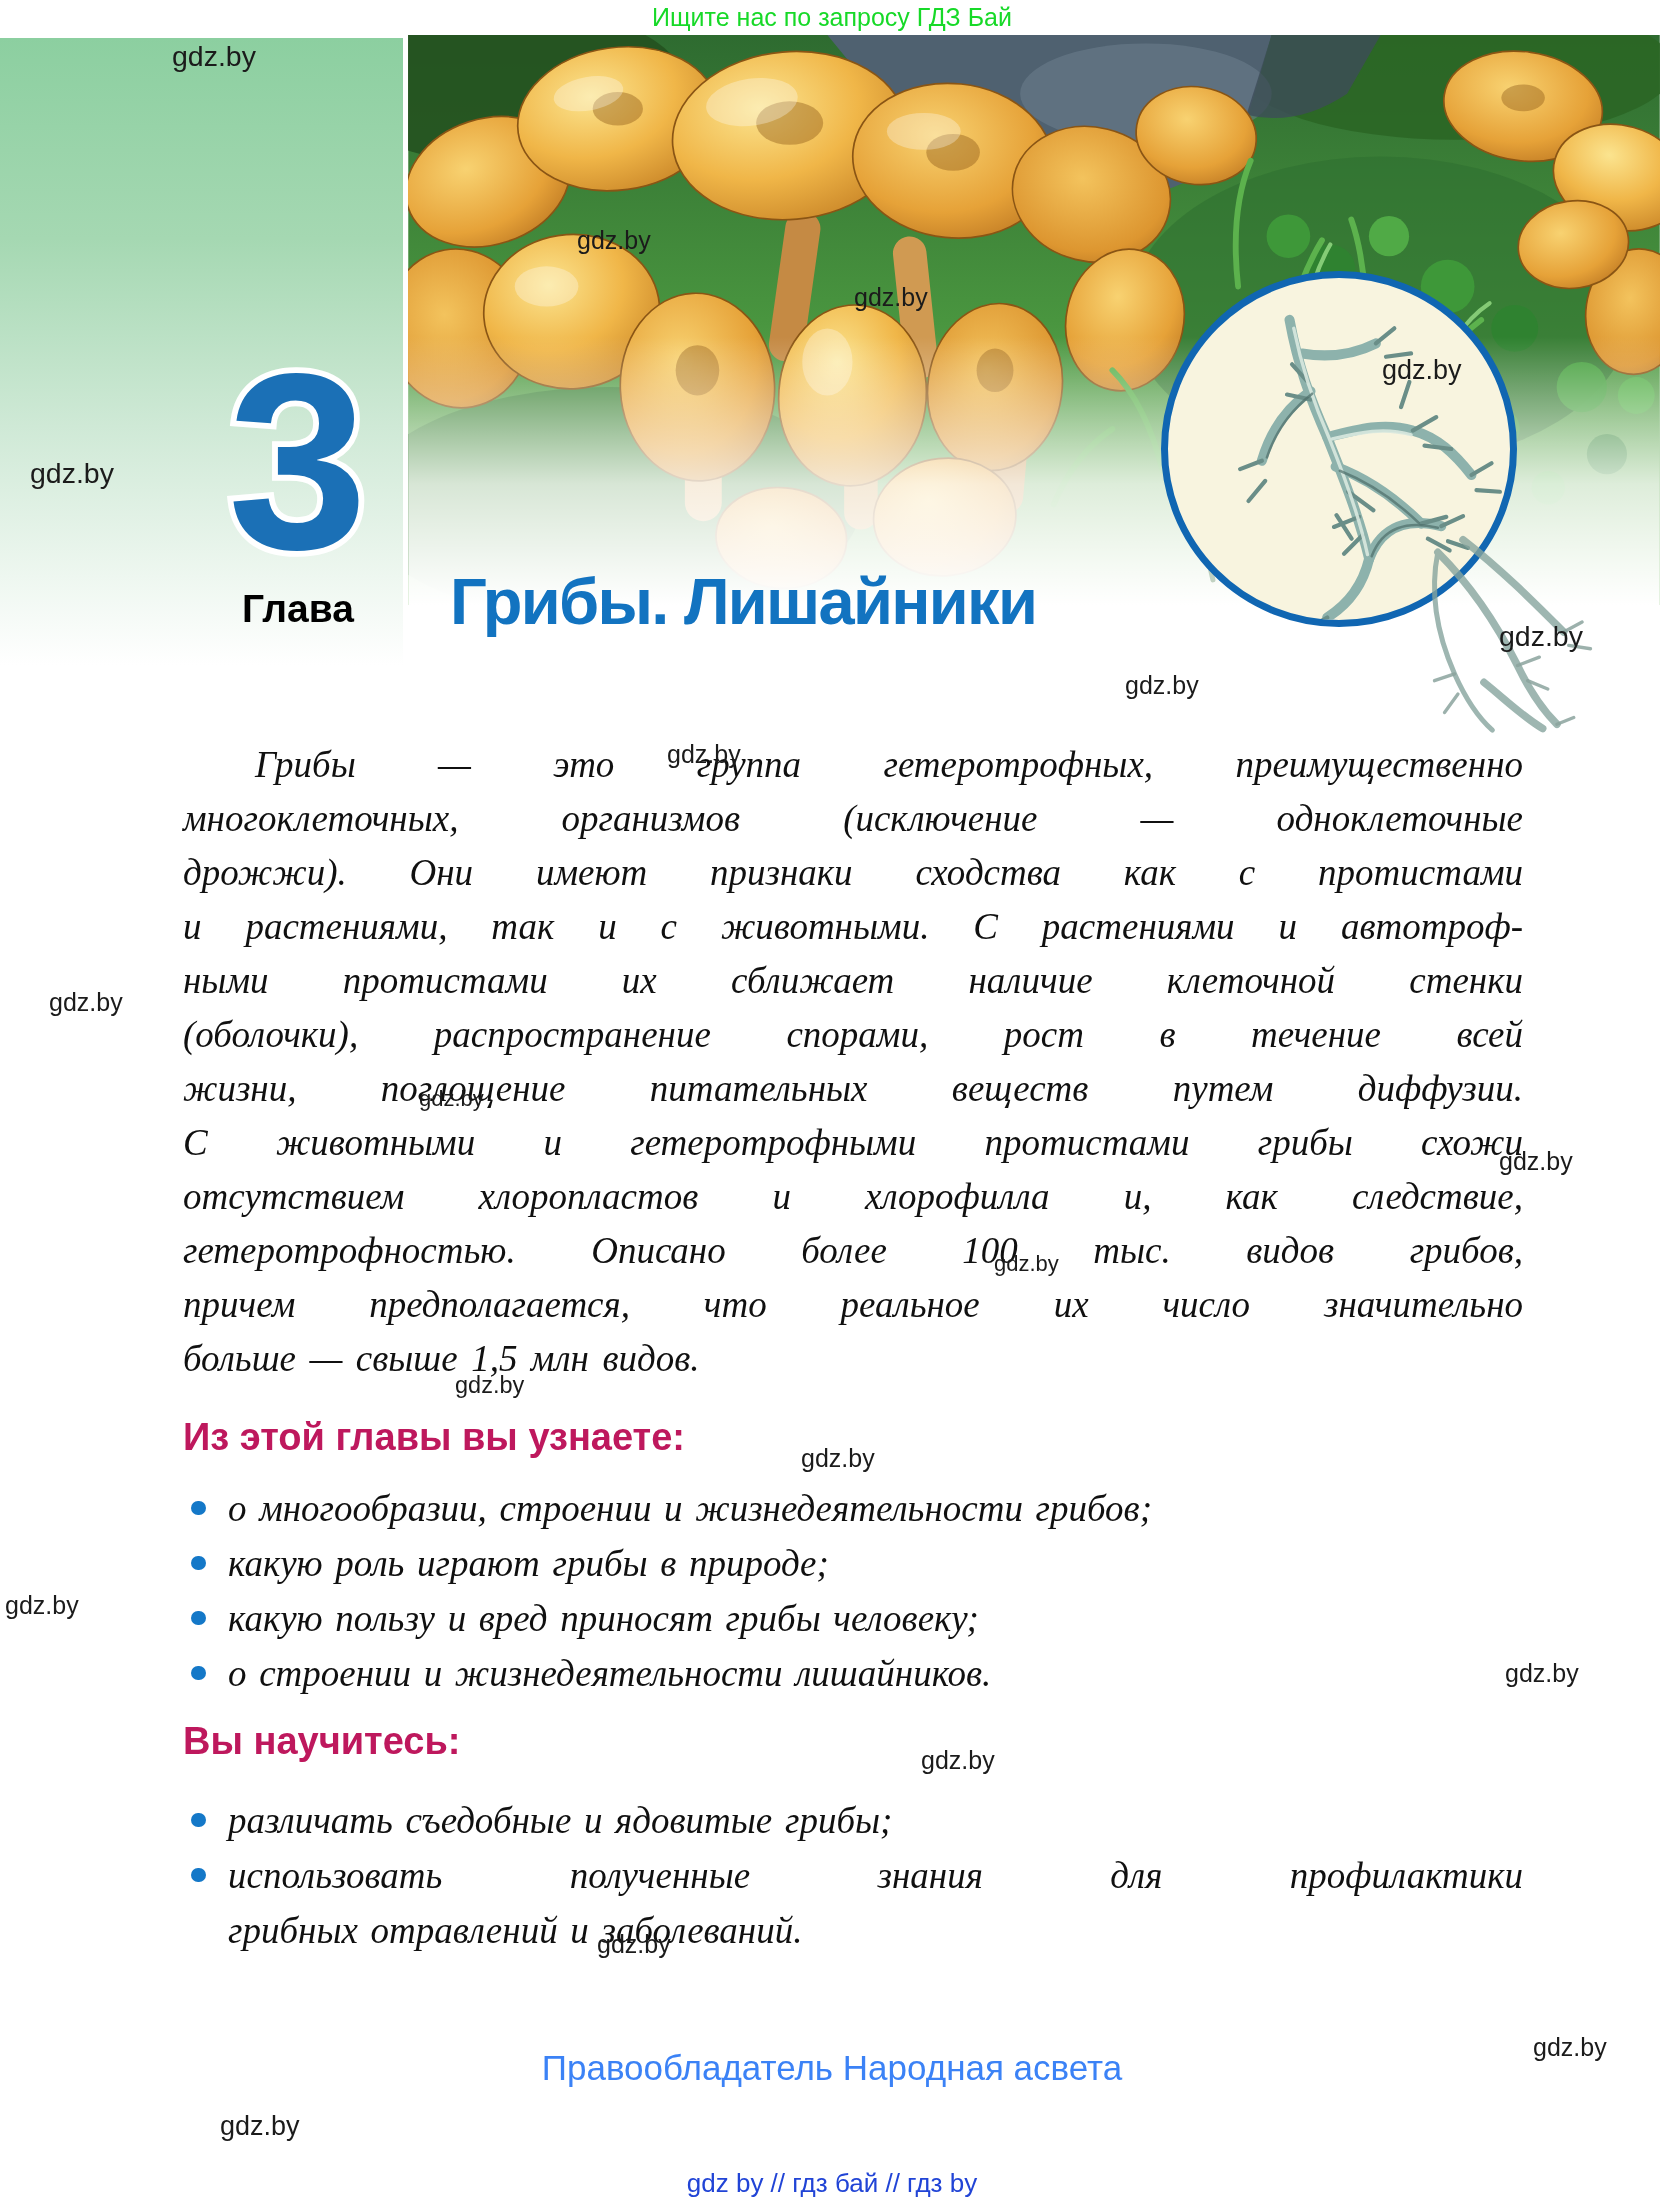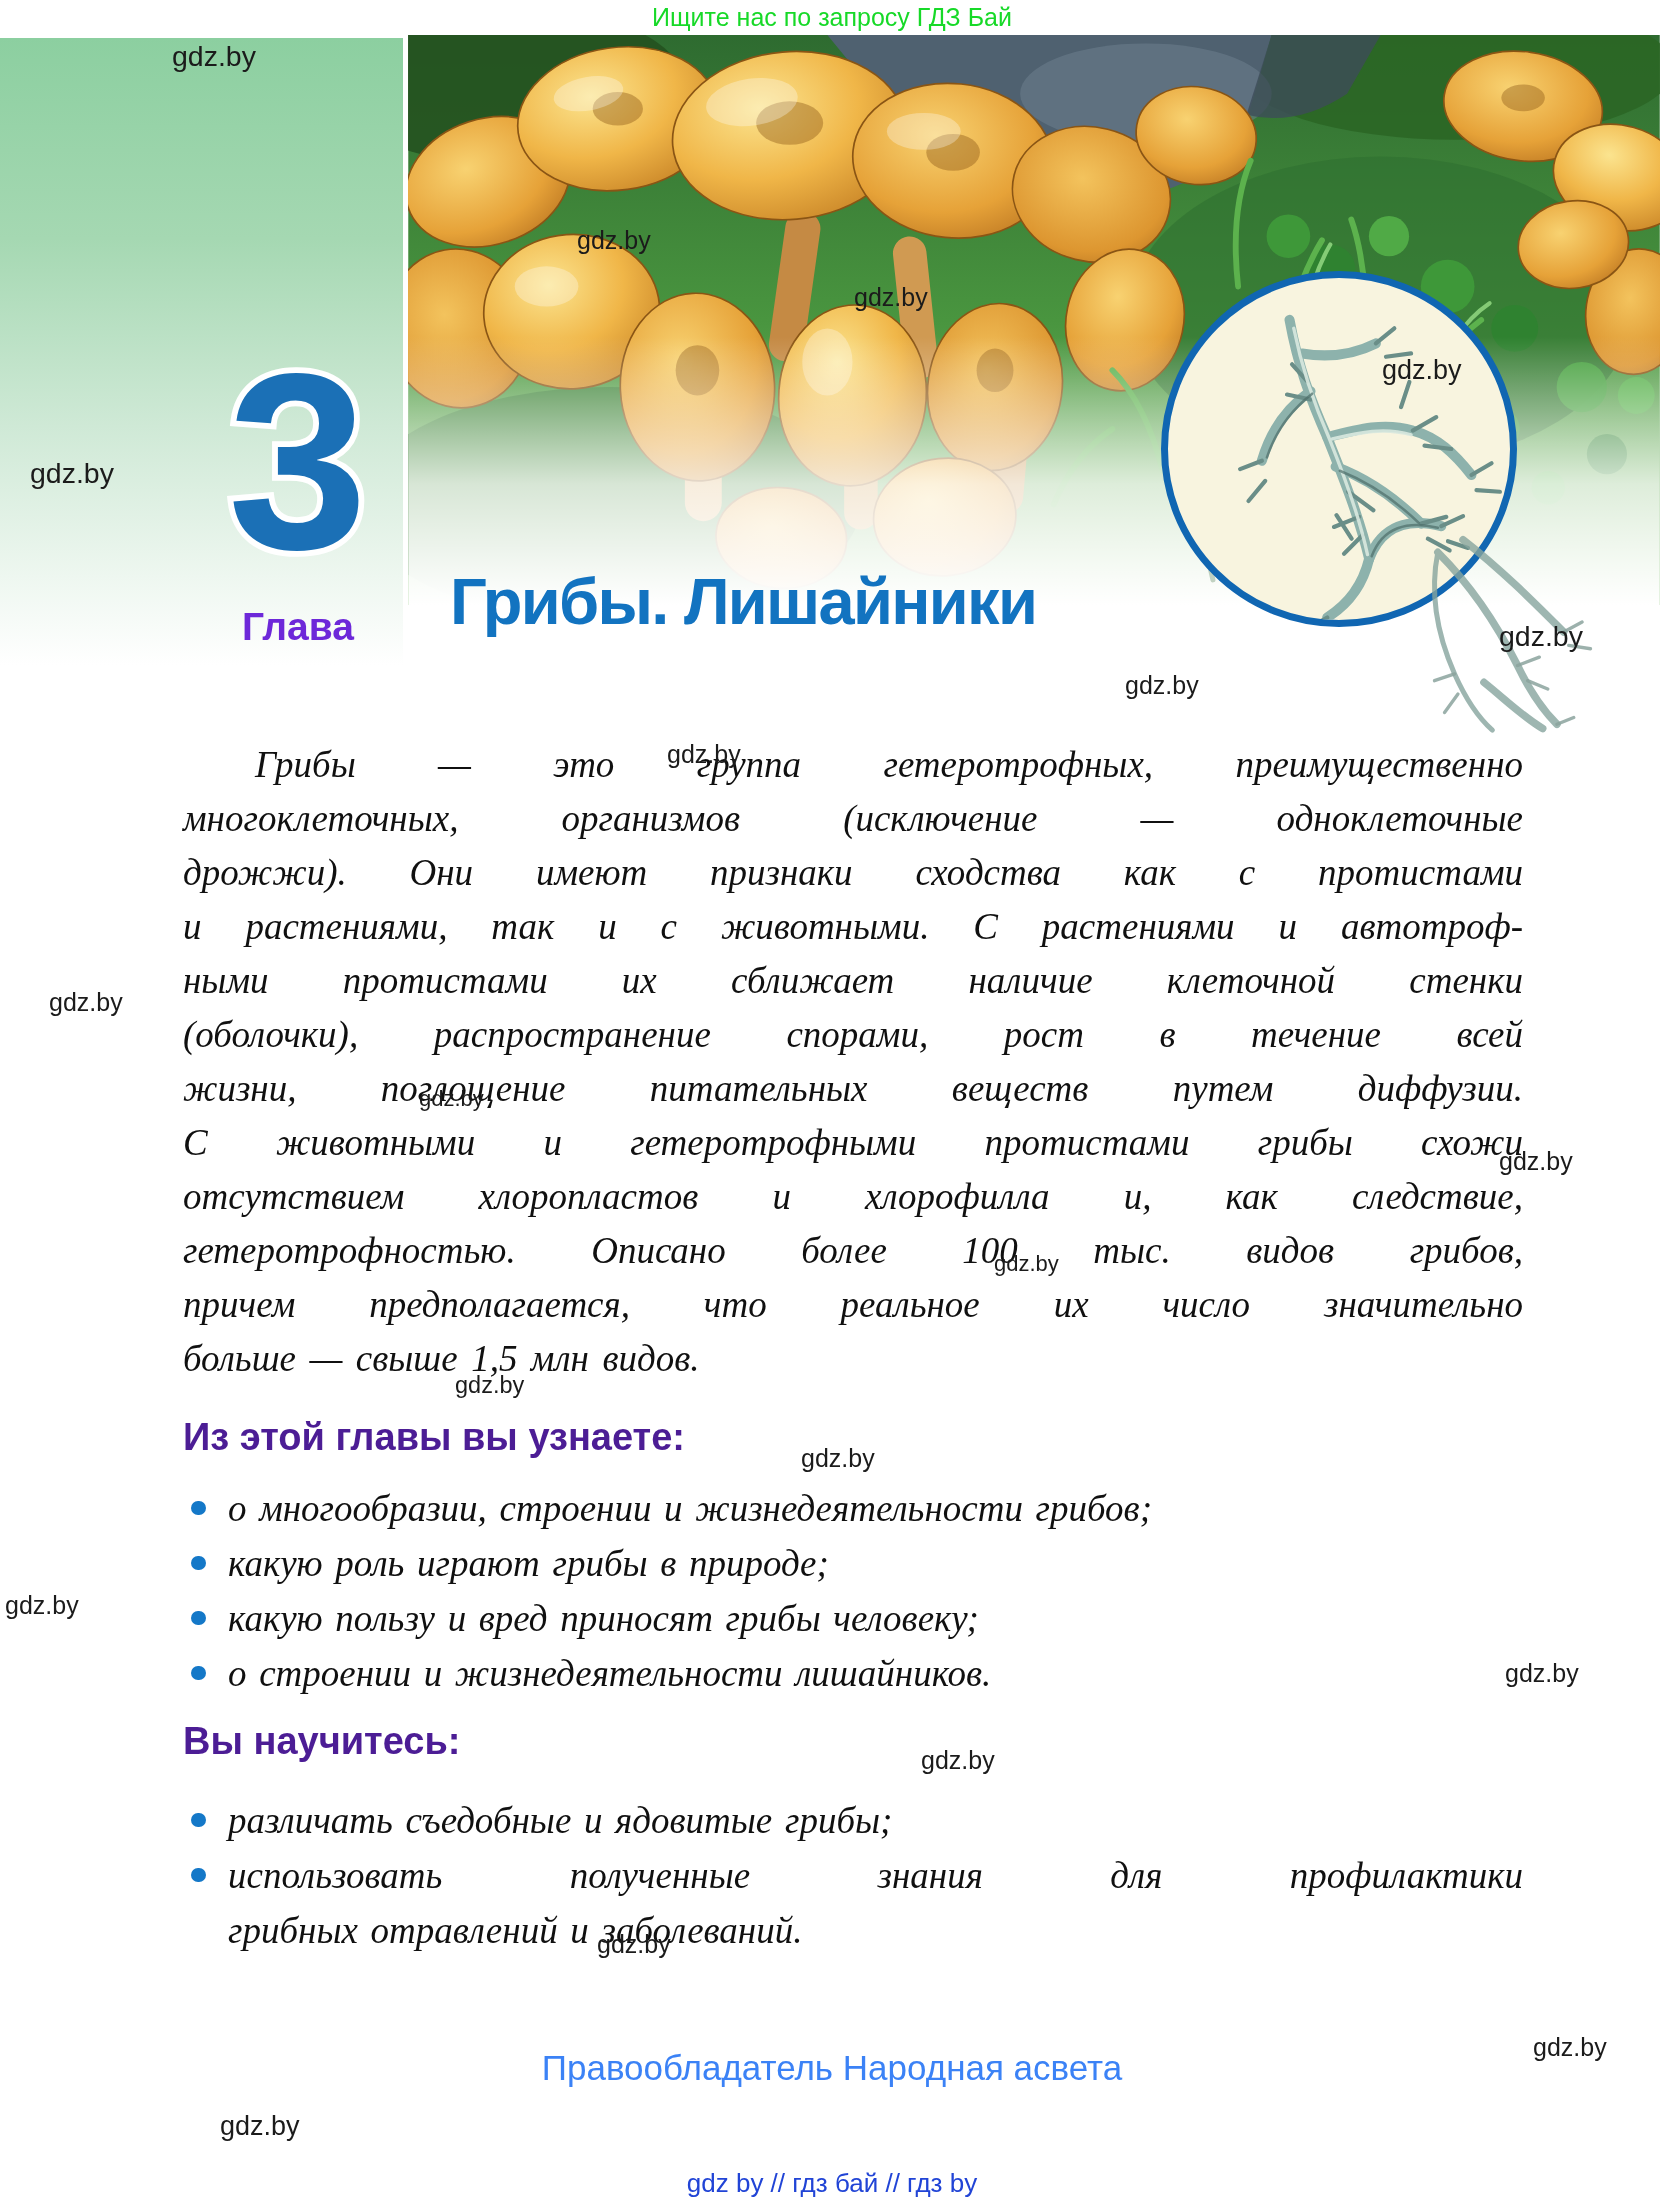--- a/index.html
+++ b/index.html
@@ -10,37 +10,37 @@
         font:25px "Liberation Sans",sans-serif;color:#17d928;}
 
   .green-panel{position:absolute;left:0;top:38px;width:403px;height:627px;
         background:linear-gradient(180deg,#8ccfa0 0%,#a5d8b2 32%,#cfe9d6 62%,#eef7f0 86%,#ffffff 100%);}
 
   .photo{position:absolute;left:408px;top:35px;width:1252px;height:570px;z-index:1;}
   .photo svg{display:block;}
 
   .chapter-num-svg{position:absolute;left:197px;top:334px;z-index:2;}
   .chapter-label{position:absolute;left:210px;top:587px;width:176px;text-align:center;
-        font:bold 39px "Liberation Sans",sans-serif;color:#6d28d9;z-index:2;margin-top:18px;}
+        font:bold 39px "Liberation Sans",sans-serif;color:#000000;z-index:2;}
 
   .inset{position:absolute;left:1161px;top:271px;width:342px;height:342px;border:7.5px solid #1066b2;
         border-radius:50%;background:#f8f4df;overflow:hidden;z-index:4;}
   .lichen-spill{position:absolute;left:1312px;top:527px;z-index:5;}
 
   .title{position:absolute;left:450px;top:567px;margin:0;z-index:3;
         font:bold 65px/69px "Liberation Sans",sans-serif;letter-spacing:-1.7px;color:#1273c0;}
 
   .intro{position:absolute;left:183px;top:738px;width:1340px;
         font:37px/54px "Liberation Serif",serif;word-spacing:4.2px;}
   .jline{text-align:justify;text-align-last:justify;height:54px;overflow:visible;font-style:italic;}
   .jline.last{text-align-last:left;}
   .intro .jline.first{text-indent:72px;}
 
   .sec-h{position:absolute;left:183px;margin:0;font:bold 38px/40px "Liberation Sans",sans-serif;
-        color:#4c1d95;}
+        color:#be185d;}
   #learn-h{top:1417px;}
   #skills-h{top:1721px;}
 
   .blist{position:absolute;left:183px;width:1340px;margin:0;padding:0;list-style:none;
         font:37px/55px "Liberation Serif",serif;word-spacing:3.4px;}
   #learn-list{top:1481px;}
   #skills-list{top:1793px;}
   .bullet-item{position:relative;padding-left:45px;min-height:55px;}
   .bullet-item .dot{position:absolute;left:8.4px;top:20px;width:14.3px;height:14.3px;border-radius:50%;
         background:#1478c8;}

